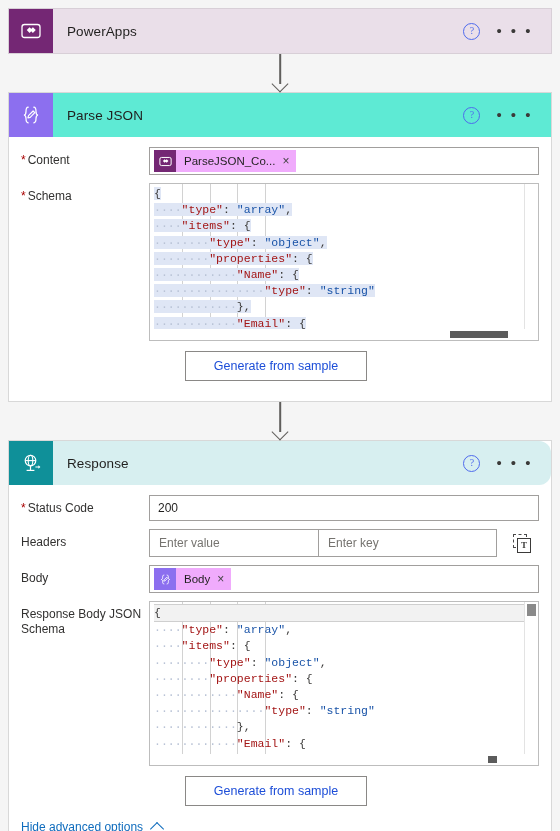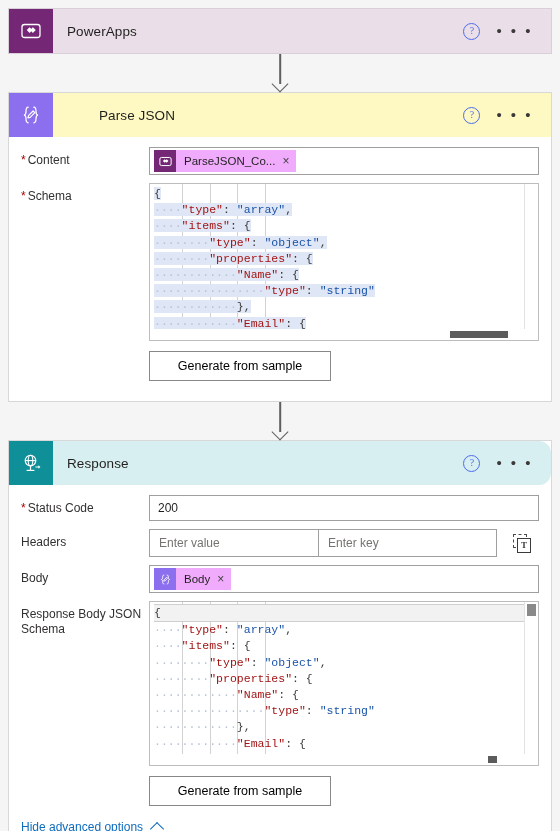--- a/index.html
+++ b/index.html
@@ -72,21 +72,21 @@
     color: #3b3a39;
     line-height: 8px;
   }
 
   
   .powerapps-card .card-header { background: #eadfe9; }
   .powerapps-card { border-color: #d8cfd7; }
   .pa-icon-box { background: #742774; }
 
   
-  .parsejson-card .card-header { background: #fef9c3; gap: 32px; }
+  .parsejson-card .card-header { background: #5eead4; }
   .pj-icon-box { background: #8c6fef; }
 
   
   .response-card .card-header { background: #d7eff0; border-radius: 12px; }
   .resp-icon-box { background: #0f9099; }
 
   
   .connector {
     height: 38px;
     position: relative;
@@ -276,26 +276,27 @@
   }
 
   
   .gen-btn {
     margin-top: 10px;
     border: 1px solid #8a8886;
     background: #fff;
     height: 28px;
     width: 180px;
     font-size: 12.5px;
-    color: #000000;
+    color: #1d4ed8;
     display: flex;
     align-items: center;
     justify-content: center;
     font-family: "Liberation Sans", sans-serif;
     cursor: pointer;
+    margin-left: 36px;
   }
 
   
   .adv-link {
     display: flex;
     align-items: center;
     gap: 9px;
     color: #0f6cbd;
     font-size: 12px;
     cursor: pointer;

